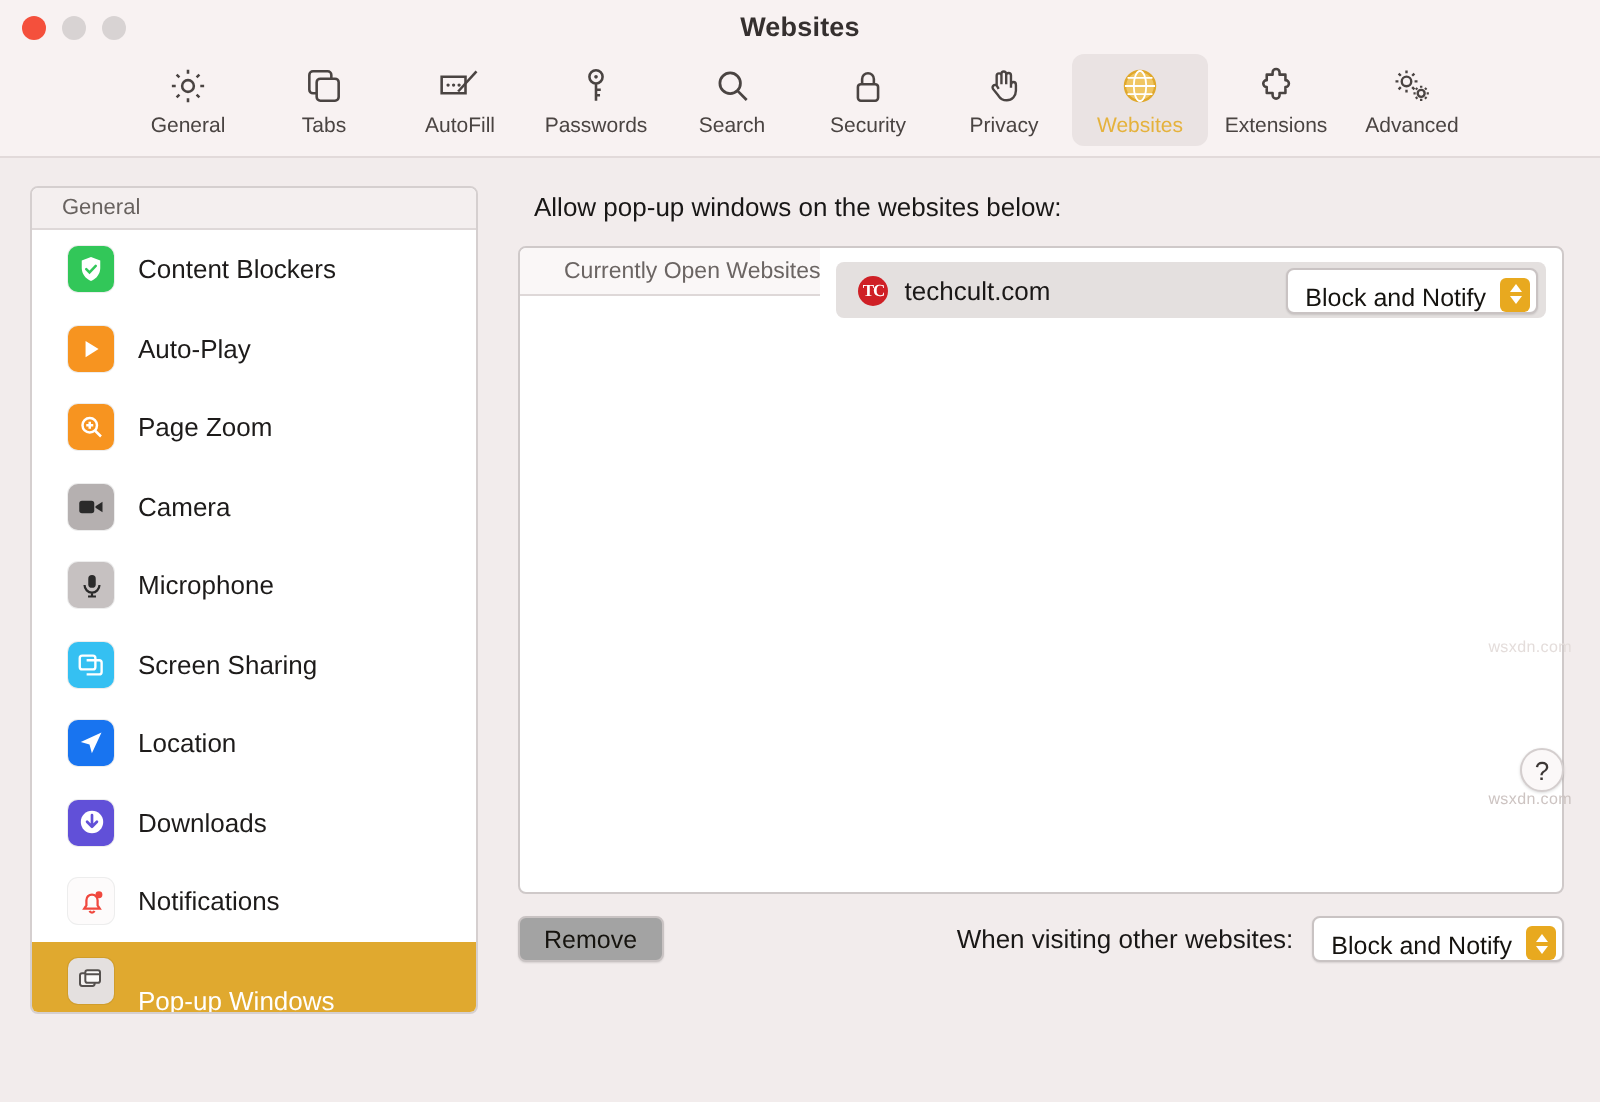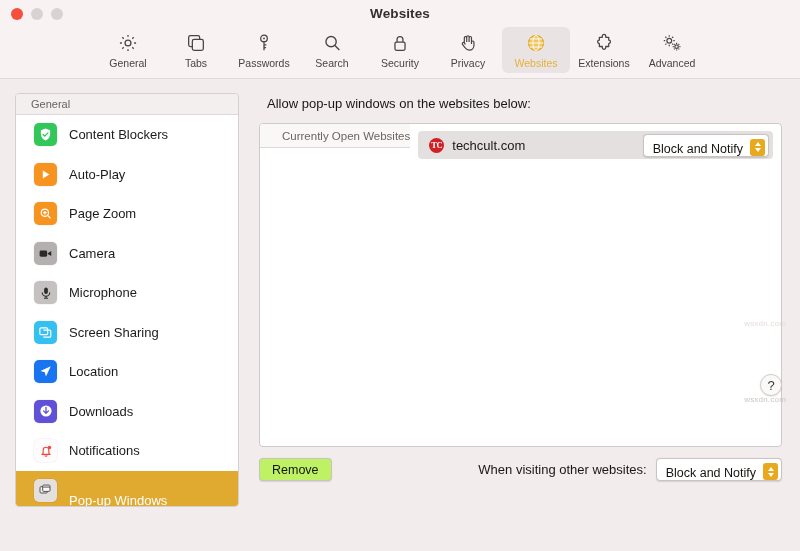--- a/index.html
+++ b/index.html
@@ -271,21 +271,21 @@
 
   
   .footer {
     margin-top: 11px;
     display: flex;
     align-items: center;
   }
   .btn {
     height: 21px;
     padding: 0 12px;
-    background: #bef264;
+    background: #a3a3a3;
     border: 0.5px solid #c9c3c3;
     border-radius: 4px;
     box-shadow: 0 0.5px 1px rgba(0,0,0,0.12);
     font-size: 12.5px;
     color: #16140f;
     display: inline-flex;
     align-items: center;
     cursor: default;
   }
   .footer-right {
@@ -356,20 +356,32 @@
     <div class="tb-item">
       <span class="tb-icon">
         <svg width="22" height="22" viewBox="0 0 24 24" fill="none" stroke="#4a4442" stroke-width="1.4">
           <rect x="4" y="4" width="12" height="12" rx="2"></rect>
           <rect x="8" y="8" width="12" height="12" rx="2" fill="#f8f2f2"></rect>
         </svg>
       </span>
       <span class="tb-label">Tabs</span>
     </div>
 
+    <div class="tb-item">
+      <span class="tb-icon">
+        <svg width="24" height="22" viewBox="0 0 26 24" fill="none" stroke="#4a4442" stroke-width="1.4">
+          <path d="M3 7h13v9H3z"></path>
+          <circle cx="6.5" cy="11.5" r="0.9" fill="#4a4442" stroke="none"></circle>
+          <circle cx="9.5" cy="11.5" r="0.9" fill="#4a4442" stroke="none"></circle>
+          <circle cx="12.5" cy="11.5" r="0.9" fill="#4a4442" stroke="none"></circle>
+          <path d="M12 15L22 4"></path>
+        </svg>
+      </span>
+      <span class="tb-label">AutoFill</span>
+    </div>
 
     <div class="tb-item">
       <span class="tb-icon">
         <svg width="22" height="22" viewBox="0 0 24 24" fill="none" stroke="#4a4442" stroke-width="1.4">
           <circle cx="12" cy="7" r="3.6"></circle>
           <circle cx="12" cy="7" r="1" fill="#4a4442" stroke="none"></circle>
           <path d="M12 10.6V20M12 14h2.6M12 17h2.2"></path>
         </svg>
       </span>
       <span class="tb-label">Passwords</span>

